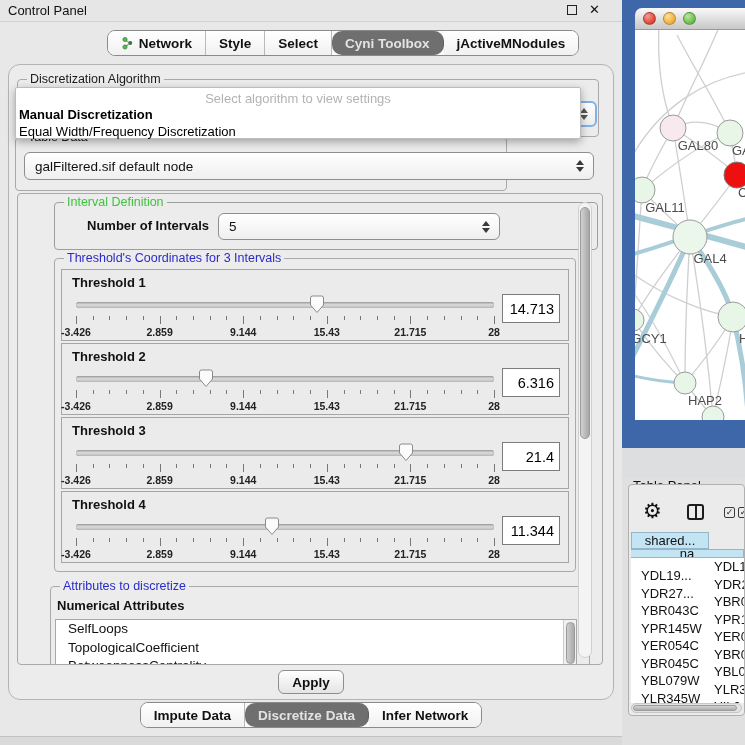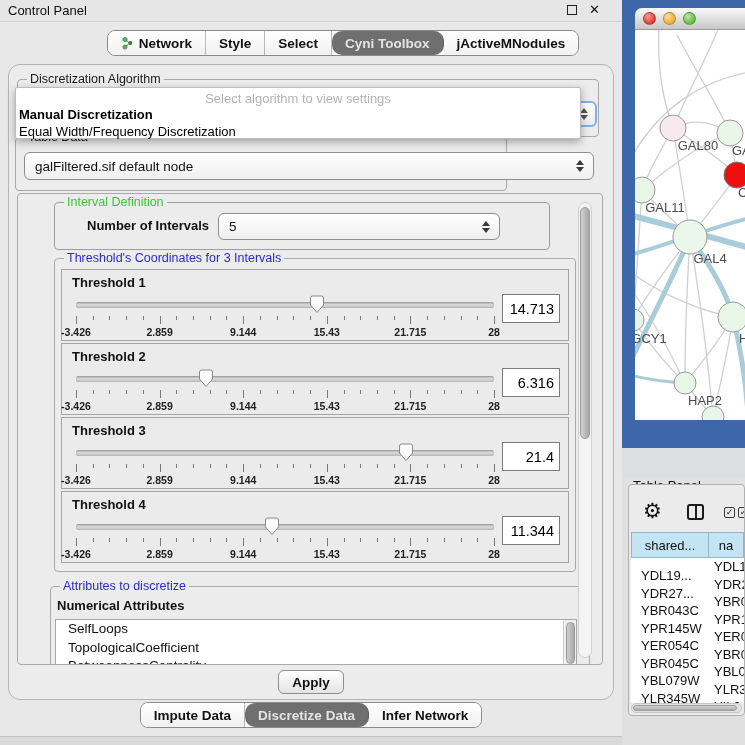--- a/index.html
+++ b/index.html
@@ -119,21 +119,21 @@
     display:flex; align-items:center; }
   .tp-title { font-size:13px; color:#111; padding-left:11px; white-space:nowrap;margin-top:44px; }
   .tp-box { position:absolute; left:6px; top:484px; width:117px; height:232px; background:#ebebeb;
     border:1px solid #b0b0b0; border-radius:4px; overflow:hidden; }
   .gear { position:absolute; left:14px; top:16px; font-size:21px; color:#111; line-height:20px; }
   .split-icon { position:absolute; left:58px; top:19px; width:17px; height:16px;
     border:2px solid #1c1c1c; border-radius:3px; }
   .split-icon:before { content:""; position:absolute; left:5.5px; top:0; width:2px; height:12px; background:#1c1c1c; }
   .cb { position:absolute; top:22px; width:11px; height:11px; border:1.5px solid #3a3a3a;
     border-radius:2px; font-size:9px; line-height:8px; text-align:center; color:#222; }
-  .tp-colhead { position:absolute; left:2px; top:47px; right:0; height:26px; display:flex; }
+  .tp-colhead { position:absolute; left:2px; top:47px; right:0; height:26px; display:flex;flex-direction:column; }
   .tp-colhead .hc { background:#c3e4f3; border:1px solid #93b7c9; border-left:none;
     font-size:13px; color:#111; display:flex; align-items:center; justify-content:center;
     overflow:hidden; white-space:nowrap; }
   .tp-colhead .hc:first-child { border-left:1px solid #93b7c9; width:78px; flex:none; }
   .tp-colhead .hc:last-child { flex:1; }
   .tp-rows { position:absolute; left:2px; top:73px; right:0; height:145px; overflow:hidden; background:#fff; }
   .tp-row { display:flex; height:17.5px; align-items:center; }
   .tp-row .c1 { width:78px; flex:none; padding-left:10px; font-size:13px; color:#111; white-space:nowrap;margin-top:18px; }
   .tp-row .c2 { flex:1; padding-left:5px; font-size:13px; color:#111; white-space:nowrap; overflow:hidden; }
   .tp-hsb { position:absolute; left:2px; top:218px; right:2px; height:10px; background:#e2e2e2;
@@ -211,21 +211,21 @@
           <span>galFiltered.sif default node</span>
           <span class="arrows">
               <i class="up"></i>
               <i class="dn"></i>
             </span>
         </div>
       </div>
 
       <div class="group" style="left:8px; top:128px; width:586px; height:472px; overflow:hidden;">
 
-        <div class="group" style="left:36px; top:8px; width:496px; height:48px; border-color:#9e9e9e;">
+        <div class="group" style="left:36px; top:8px; width:544px; height:48px; border-color:#9e9e9e;">
           <span class="glabel green">Interval Definition</span>
           <span style="position:absolute; left:32px; top:15px; font-size:13px; font-weight:bold; color:#111;">Number of Intervals</span>
           <div class="combo" style="left:163px; top:10px; width:282px; height:27px;">
             <span>5</span>
             <span class="arrows">
                 <i class="up"></i>
                 <i class="dn"></i>
               </span>
           </div>
         </div>

